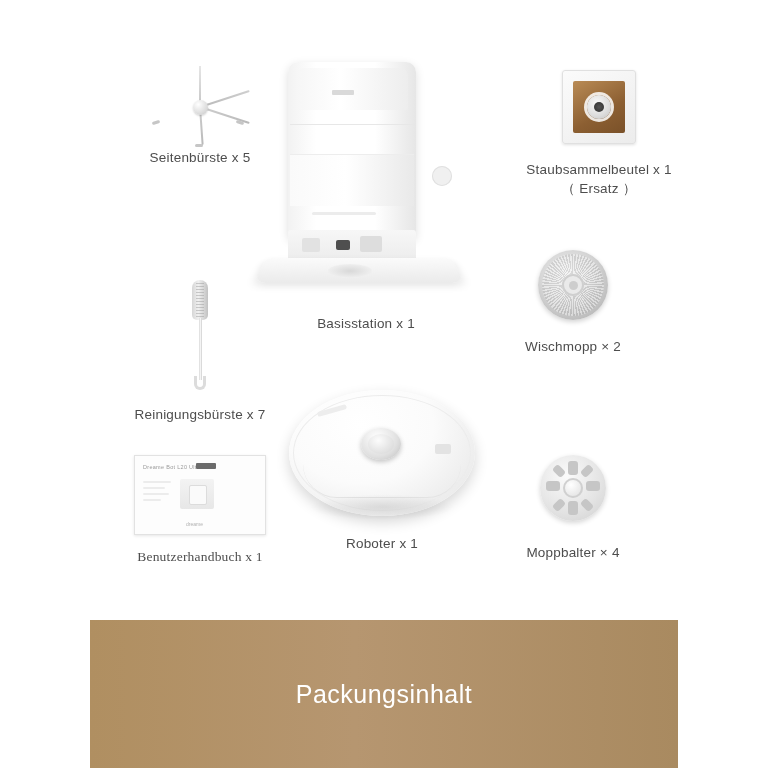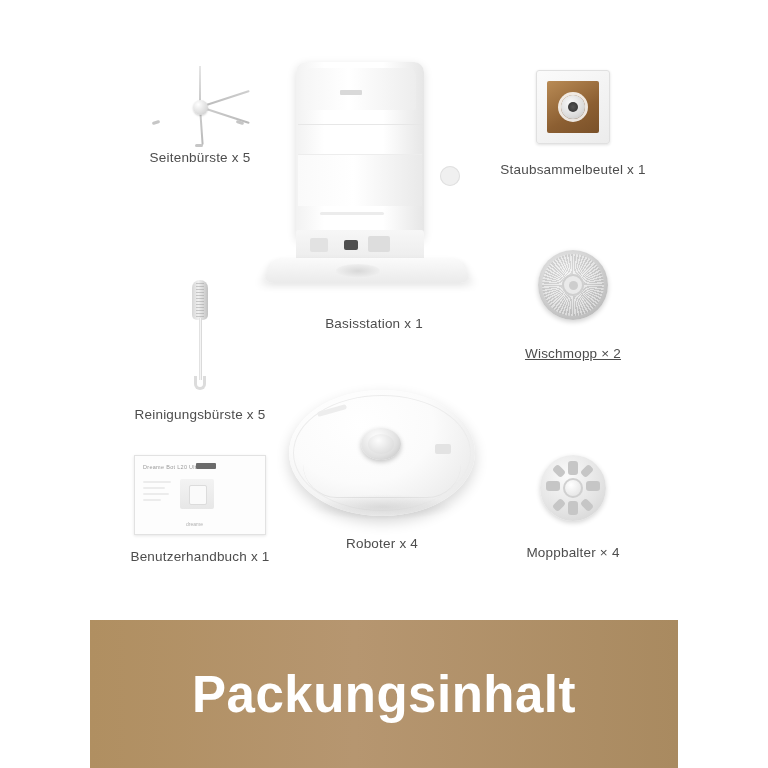--- a/index.html
+++ b/index.html
@@ -324,23 +324,23 @@
 
   
   .banner {
     position: absolute;
     left: 90px; bottom: 0; width: 588px; height: 148px;
     background: linear-gradient(to right, #b08f61 0%, #b69670 45%, #a98a60 100%);
     display: flex; align-items: center; justify-content: center;
   }
   .banner .btext {
     color: #ffffff;
-    font-size: 51px;
+    font-size: 25px;
     letter-spacing: .5px;
-    font-weight: 700;
+    font-weight: 400;
   }
 </style>
 </head>
 <body>
 
 <div id="page">
 
   <div class="item" style="left:110px; top:62px; width:180px;">
     <div class="art sidebrush">
       <div class="stem"></div>
@@ -355,39 +355,39 @@
     <div class="caption">Seitenbürste x 5</div>
   </div>
 
 
   <div class="item" style="left:110px; top:280px; width:180px;">
     <div class="art cbrush">
       <div class="head"></div>
       <div class="rod"></div>
       <div class="hook"></div>
     </div>
-    <div class="caption" style="margin-top:10px;">Reinigungsbürste x 5</div>
+    <div class="caption" style="margin-top:10px;">Reinigungsbürste x 7</div>
   </div>
 
   <div class="item" style="left:110px; top:455px; width:180px;">
     <div class="art manual">
       <div class="page"></div>
       <div class="mtitle">Dreame Bot L20 Ultra</div>
       <div class="mbadge"></div>
       <div class="mimg"></div>
       <div class="mline" style="left:9px; top:26px; width:28px;"></div>
       <div class="mline" style="left:9px; top:32px; width:22px;"></div>
       <div class="mline" style="left:9px; top:38px; width:26px;"></div>
       <div class="mline" style="left:9px; top:44px; width:18px;"></div>
       <div class="mfoot">dreame</div>
     </div>
-    <div class="caption" style="margin-top:12px;">Benutzerhandbuch x 1</div>
-  </div>
-
-  <div class="item" style="left:274px; top:62px; width:200px;">
+    <div class="caption" style="margin-top:12px;font-family:Liberation Serif, serif;">Benutzerhandbuch x 1</div>
+  </div>
+
+  <div class="item" style="left:266px; top:62px; width:200px;">
     <div class="art station">
       <div class="body"></div>
       <div class="lid"></div>
       <div class="logo"></div>
       <div class="seam"></div>
       <div class="panel"></div>
       <div class="btn"></div>
       <div class="strip"></div>
       <div class="dock"></div>
       <div class="contacts"></div>
@@ -402,38 +402,39 @@
   <div class="item" style="left:287px; top:390px; width:190px;">
     <div class="art robot">
       <div class="topdisc"></div>
       <div class="rim"></div>
       <div class="sensorA"></div>
       <div class="sensorB"></div>
       <div class="bumperline"></div>
       <div class="lidar"></div>
       <div class="shadowedge"></div>
     </div>
-    <div class="caption" style="margin-top:4px;">Roboter x 4</div>
-  </div>
-
-  <div class="item" style="left:478px; top:70px; width:190px;">
+    <div class="caption" style="margin-top:4px;">Roboter x 1</div>
+  </div>
+
+  <div class="item" style="left:504px; top:70px; width:190px;">
     <div class="art dustbag">
       <div class="outer"></div>
       <div class="inner"></div>
       <div class="hole"></div>
     </div>
     <div class="caption" style="margin-top:16px;">Staubsammelbeutel x 1</div>
+    <div class="caption2">（ Ersatz ）</div>
   </div>
 
   <div class="item" style="left:478px; top:250px; width:190px;">
     <div class="art moppad">
       <div class="disc"></div>
       <div class="ring"></div>
     </div>
-    <div class="caption" style="margin-top:24px;text-decoration:underline;">Wischmopp × 2</div>
+    <div class="caption" style="margin-top:17px;">Wischmopp × 2</div>
   </div>
 
   <div class="item" style="left:478px; top:455px; width:190px;">
     <div class="art mopholder">
       <div class="plate"></div>
       <div class="slot" style="left:28px; top:6px; width:10px; height:14px;"></div>
       <div class="slot" style="left:28px; bottom:6px; width:10px; height:14px;"></div>
       <div class="slot" style="left:6px; top:26px; width:14px; height:10px;"></div>
       <div class="slot" style="right:6px; top:26px; width:14px; height:10px;"></div>
       <div class="slot" style="left:13px; top:12px; width:12px; height:8px; transform:rotate(45deg);"></div>

